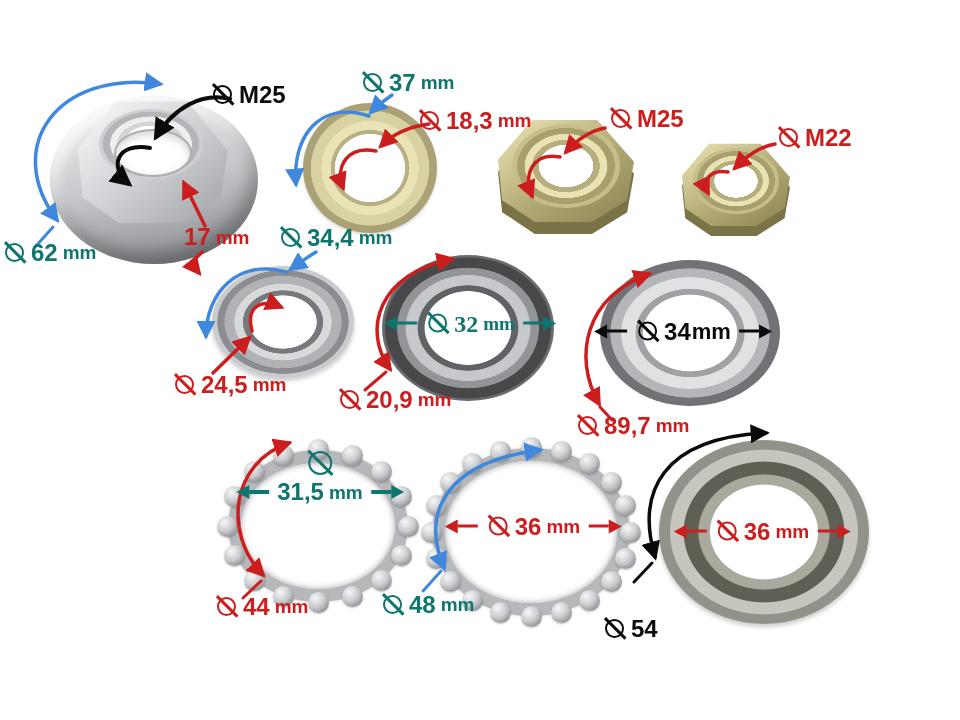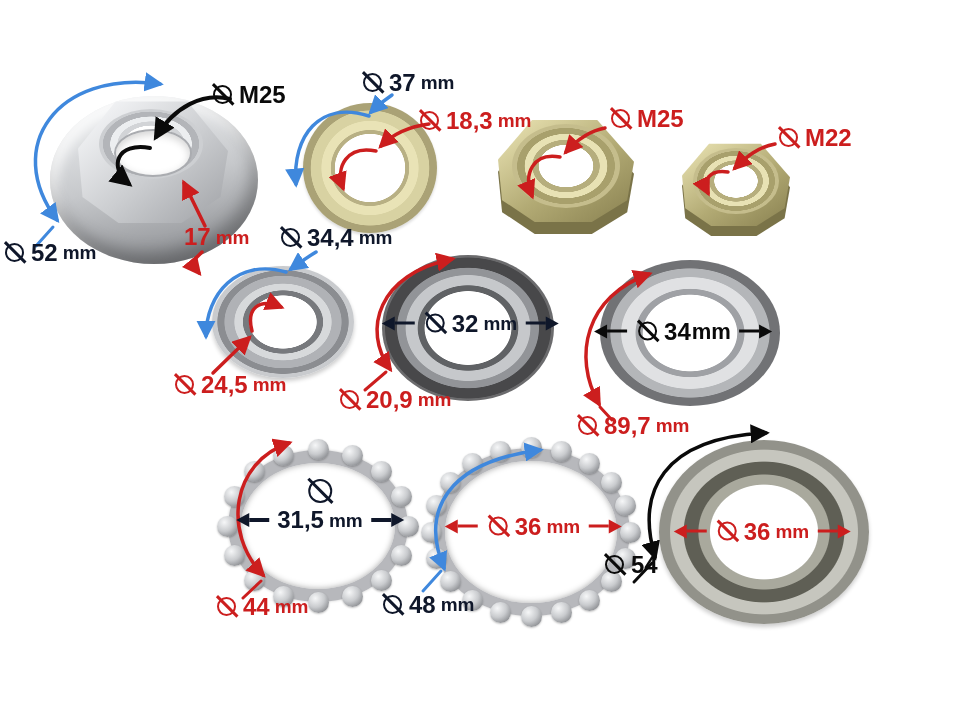--- a/index.html
+++ b/index.html
@@ -42,21 +42,21 @@
     background:radial-gradient(closest-side,#ffffff 0 51%,#a9a99d 52% 62%,#5f5f55 63% 76%,#c6c6be 77% 89%,#92928a 90% 100%);
     box-shadow:0 3px 4px rgba(0,0,0,.2);}
   
   .arrows{position:absolute;left:0;top:0;z-index:2;pointer-events:none;}
   
   .lbl{position:absolute;z-index:3;display:flex;align-items:center;font-weight:bold;white-space:nowrap;}
   .lbl.center{transform:translate(-50%,-50%);}
   .lbl .val{font-size:24px;line-height:1;}
   .lbl .unit{font-size:19px;line-height:1;margin-left:5px;}
   .lbl.tight .unit{margin-left:1px;font-size:22px;}
-  .blue{color:#0f172a;}
+  .blue{color:#0f766e;}
   .red{color:#cc1e1e;}
   .black{color:#0a0a0a;}
   .dia{display:inline-block;position:relative;width:25px;height:25px;margin-right:4px;flex:0 0 auto;}
   .dia::before{content:"";position:absolute;inset:3px;border:2.5px solid currentColor;border-radius:50%;}
   .dia::after{content:"";position:absolute;left:50%;top:-2px;bottom:-2px;width:2.5px;background:currentColor;
     transform:translateX(-50%) rotate(-45deg);}
   .dia.big{width:30px;height:30px;margin:0 0 2px 0;}
   .harrow{position:relative;width:20px;height:3.5px;background:currentColor;display:inline-block;flex:0 0 auto;}
   .harrow.left{margin-right:8px;}
   .harrow.right{margin-left:8px;}
@@ -196,21 +196,21 @@
     <span class="unit"></span>
   </div>
 
   <div class="lbl red" style="left:184px;top:225px;">
     <span class="val">17</span>
     <span class="unit">mm</span>
   </div>
 
   <div class="lbl blue" style="left:2px;top:240px;">
     <span class="dia"></span>
-    <span class="val">52</span>
+    <span class="val">62</span>
     <span class="unit">mm</span>
   </div>
 
   <div class="lbl blue" style="left:360px;top:70px;">
     <span class="dia"></span>
     <span class="val">37</span>
     <span class="unit">mm</span>
   </div>
 
   <div class="lbl red" style="left:417px;top:108px;">
@@ -236,21 +236,21 @@
     <span class="val">34,4</span>
     <span class="unit">mm</span>
   </div>
 
   <div class="lbl red" style="left:172px;top:372px;">
     <span class="dia"></span>
     <span class="val">24,5</span>
     <span class="unit">mm</span>
   </div>
 
-  <div class="lbl blue center" style="left:470px;top:323px;">
+  <div class="lbl blue center" style="left:470px;top:323px;font-family:Liberation Serif, serif;">
     <span class="harrow left"></span>
     <span class="dia"></span>
     <span class="val">32</span>
     <span class="unit">mm</span>
     <span class="harrow right"></span>
   </div>
 
   <div class="lbl red" style="left:337px;top:387px;">
     <span class="dia"></span>
     <span class="val">20,9</span>
@@ -264,21 +264,21 @@
     <span class="unit">mm</span>
     <span class="harrow right"></span>
   </div>
 
   <div class="lbl red" style="left:575px;top:413px;">
     <span class="dia"></span>
     <span class="val">89,7</span>
     <span class="unit">mm</span>
   </div>
 
-  <div class="lbl blue center stack" style="left:320px;top:504px;justify-content:center;">
+  <div class="lbl blue center stack" style="left:320px;top:476px;justify-content:center;">
     <span class="dia big"></span>
     <div class="row">
       <span class="harrow left"></span>
       <span class="val">31,5</span>
       <span class="unit">mm</span>
       <span class="harrow right"></span>
     </div>
   </div>
 
   <div class="lbl red" style="left:214px;top:594px;">
@@ -302,19 +302,19 @@
   </div>
 
   <div class="lbl red center" style="left:762px;top:531px;">
     <span class="harrow left"></span>
     <span class="dia"></span>
     <span class="val">36</span>
     <span class="unit">mm</span>
     <span class="harrow right"></span>
   </div>
 
-  <div class="lbl black" style="left:602px;top:552px;align-items:center;">
+  <div class="lbl black" style="left:602px;top:616px;align-items:center;">
     <span class="dia"></span>
     <span class="val">54</span>
     <span class="unit"></span>
   </div>
 
 </div>
 
 </body></html>

